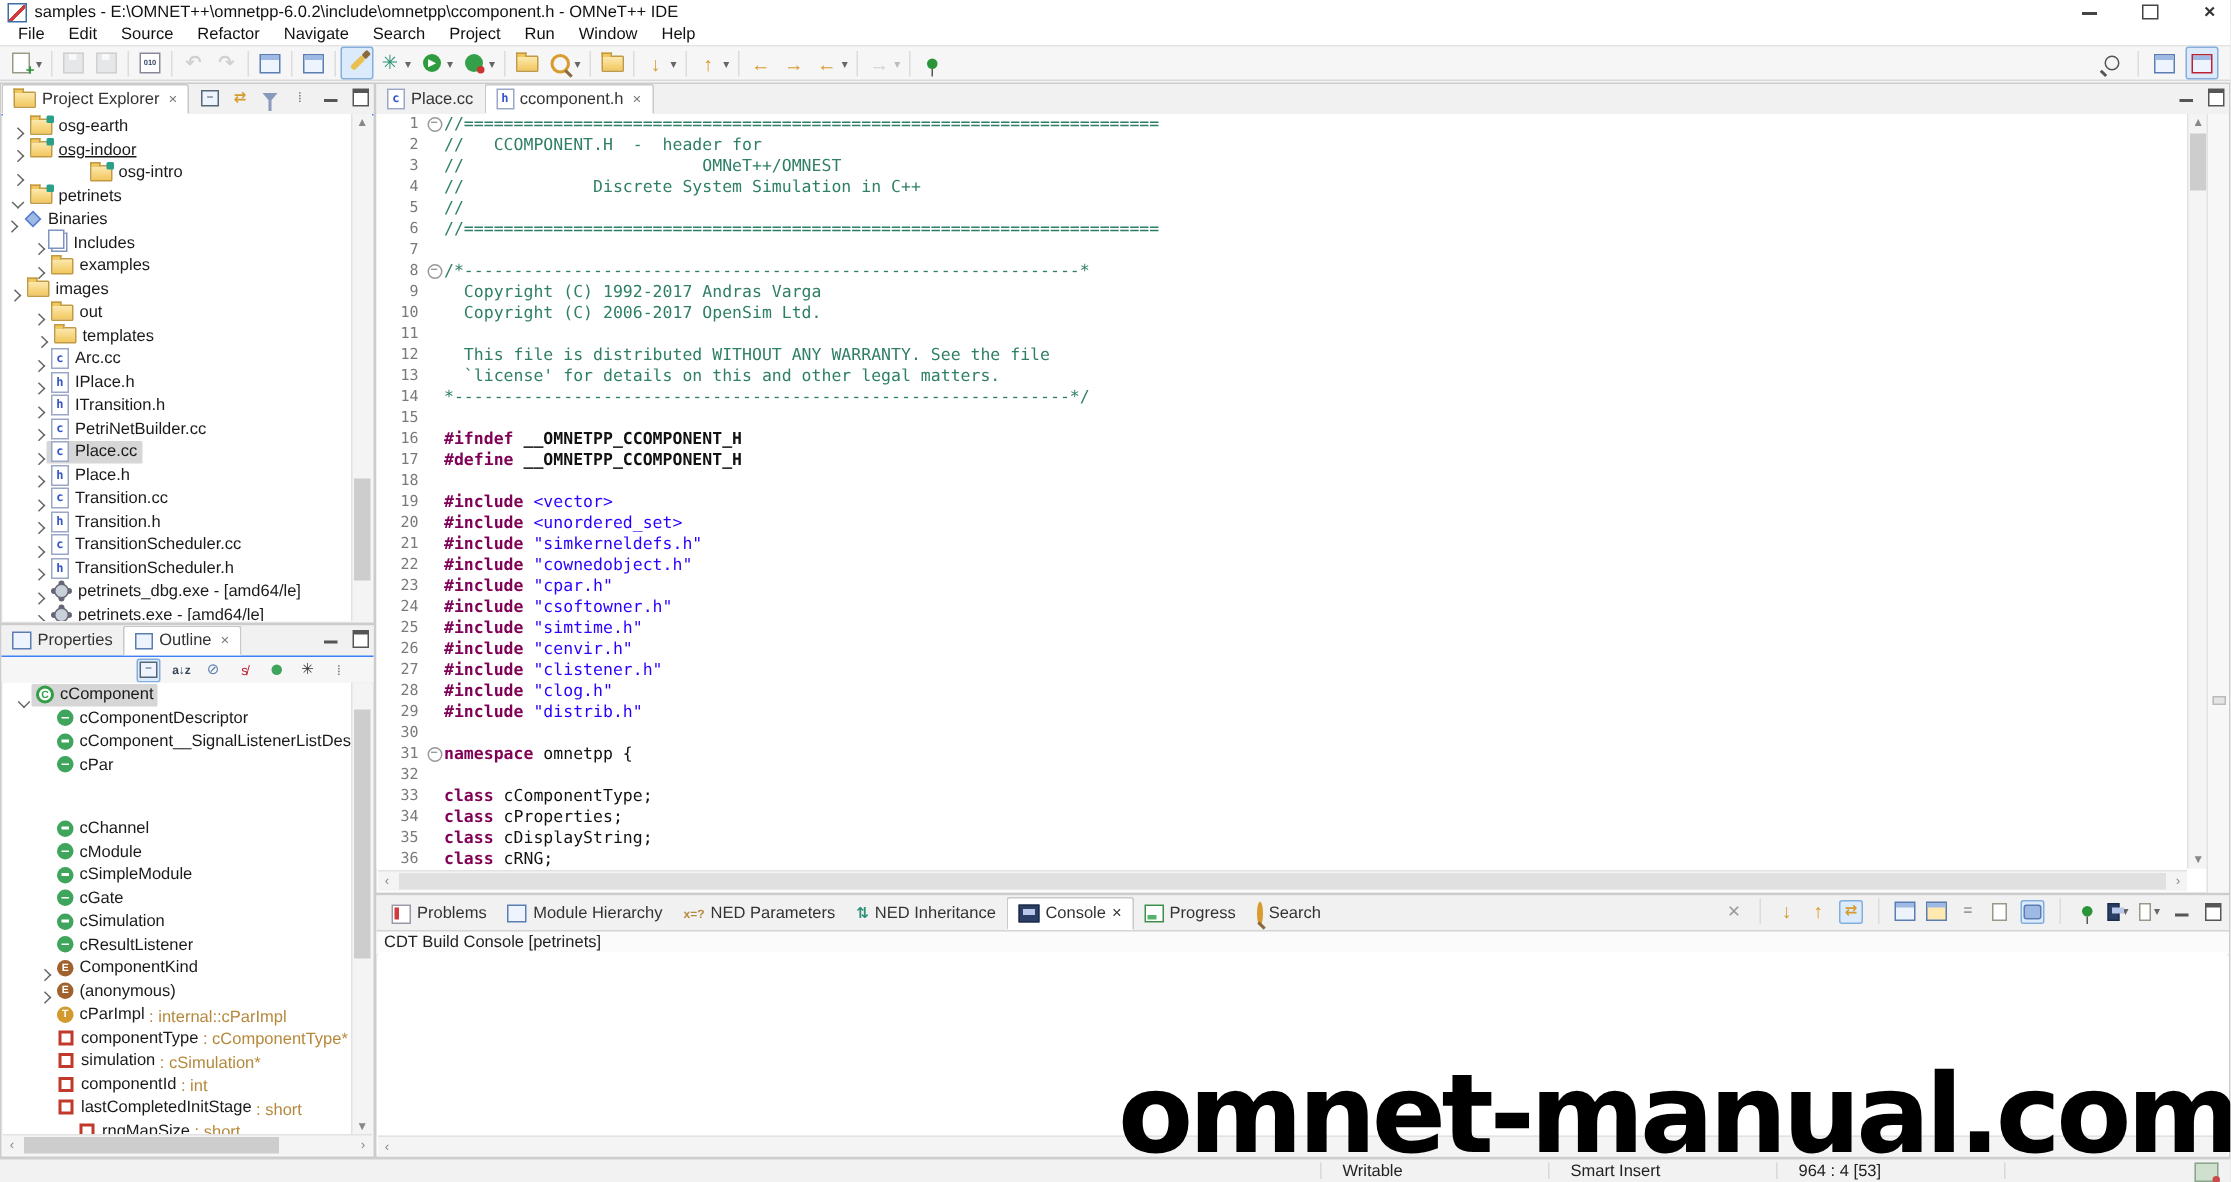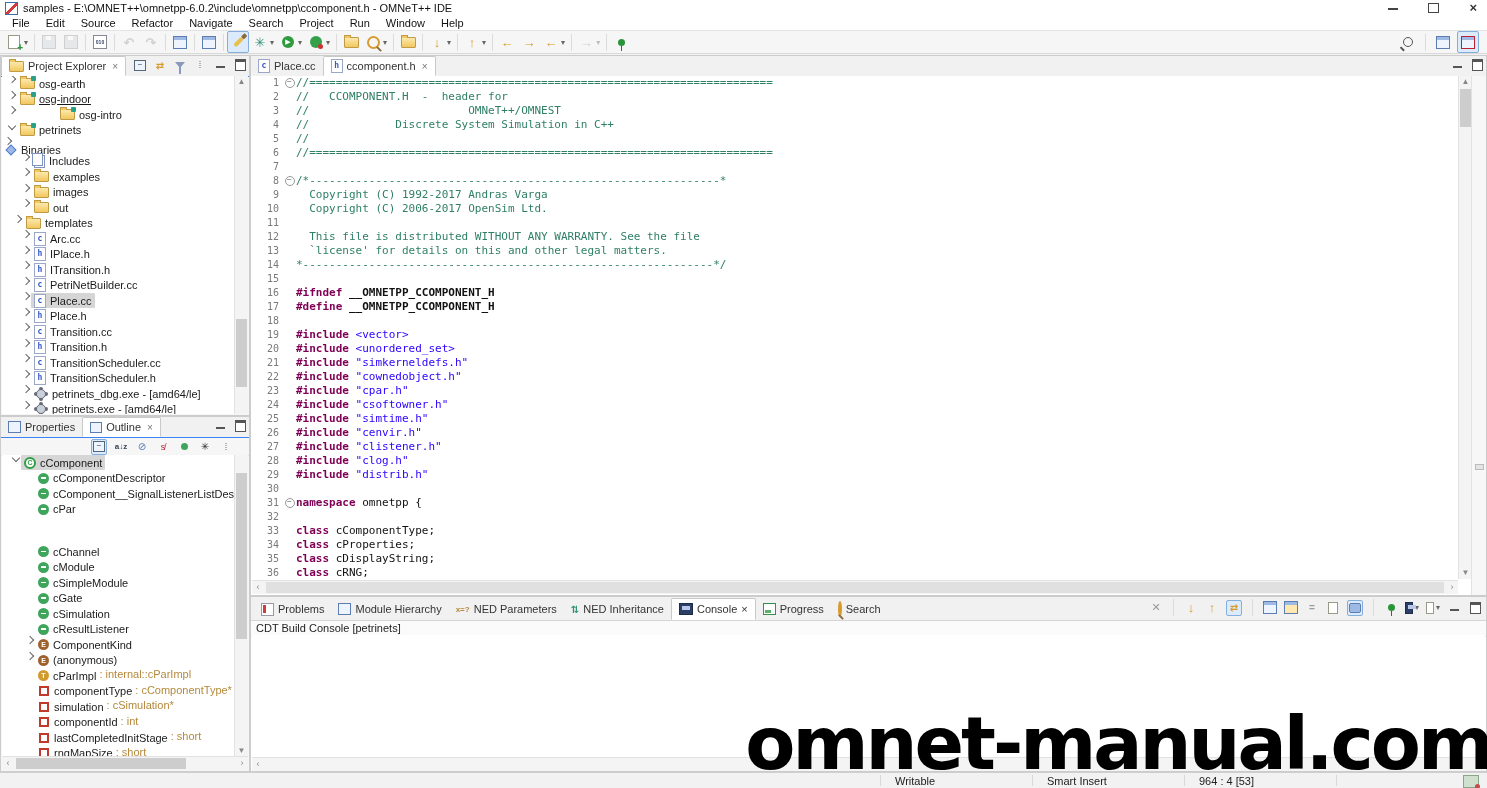--- a/index.html
+++ b/index.html
@@ -63,21 +63,21 @@
   .vt.boxed{border:1px solid #84aede;background:#dcebfc;border-radius:2px;}
   .mini{width:9px;height:4px;border-bottom:2px solid #555;}
   .maxi{width:9px;height:8px;border:1.5px solid #555;border-top:3px solid #555;background:#fff;}
   .collapse-all{width:10px;height:9px;border:1px solid #567;background:#eef4fe;color:#345;font-size:8px;line-height:7px;text-align:center;}
   .funnel{width:0;height:0;border-left:5px solid transparent;border-right:5px solid transparent;border-top:6px solid #8899bb;position:relative;}
   .funnel::after{content:"";position:absolute;left:-1px;top:-1px;width:2px;height:7px;background:#8899bb;}
   .dots3{letter-spacing:0;font-size:9px;color:#666;}
 
   
   .treearea{position:absolute;left:1px;right:14px;overflow:hidden;background:#fff;}
-  .trow{height:15.5px;display:flex;align-items:flex-start;white-space:nowrap;}
+  .trow{height:15.5px;display:flex;align-items:flex-end;white-space:nowrap;}
   .tw{width:11px;flex:none;display:flex;align-items:center;justify-content:center;}
   .chev{width:5px;height:5px;border-right:1.4px solid #666;border-bottom:1.4px solid #666;transform:rotate(-45deg);}
   .chev.exp{transform:rotate(45deg);}
   .rowsel{display:flex;align-items:center;gap:4px;padding:0 3px;height:15px;border-radius:1px;}
   .rowsel.sel{background:#d6d6d6;}
   .ico-file{width:10px;height:12px;background:#fff;border:1px solid #9aa7c7;font:bold 8px/11px "DejaVu Sans Mono",monospace;color:#3556c9;text-align:center;flex:none;}
   .ico-bin{width:8px;height:8px;background:#4f7ad1;transform:rotate(45deg);position:relative;flex:none;margin:2px;}
   .ico-bin::after{content:"";position:absolute;left:1px;top:1px;right:1px;bottom:1px;background:#9db9e4;}
   .ico-inc{width:9px;height:11px;background:#fff;border:1px solid #7f93c1;position:relative;flex:none;}
   .ico-inc::before{content:"";position:absolute;left:-3px;top:-3px;width:9px;height:11px;background:#fff;border:1px solid #7f93c1;}
@@ -379,21 +379,21 @@
         </div>
         <div class="trow" style="padding-left: 4px;">
           <span class="tw">
             <span class="chev exp"></span>
           </span>
           <span class="rowsel">
             <span class="ico-folder ico-proj"></span>
             <span>petrinets</span>
           </span>
         </div>
-        <div class="trow" style="padding-left: 0; flex-direction: column;">
+        <div class="trow" style="padding-left: 0;">
           <span class="tw">
             <span class="chev"></span>
           </span>
           <span class="rowsel">
             <span class="ico-bin"></span>
             <span>Binaries</span>
           </span>
         </div>
         <div class="trow" style="padding-left: 18px;">
           <span class="tw">
@@ -406,39 +406,39 @@
         </div>
         <div class="trow" style="padding-left: 18px;">
           <span class="tw">
             <span class="chev"></span>
           </span>
           <span class="rowsel">
             <span class="ico-folder"></span>
             <span>examples</span>
           </span>
         </div>
-        <div class="trow" style="padding-left: 18px;">
+        <div class="trow" style="padding-left: 2px;">
           <span class="tw">
             <span class="chev"></span>
           </span>
           <span class="rowsel">
             <span class="ico-folder"></span>
             <span>images</span>
           </span>
         </div>
         <div class="trow" style="padding-left: 18px;">
           <span class="tw">
             <span class="chev"></span>
           </span>
           <span class="rowsel">
             <span class="ico-folder"></span>
             <span>out</span>
           </span>
         </div>
-        <div class="trow" style="padding-left: 10px;">
+        <div class="trow" style="padding-left: 20px;">
           <span class="tw">
             <span class="chev"></span>
           </span>
           <span class="rowsel">
             <span class="ico-folder"></span>
             <span>templates</span>
           </span>
         </div>
         <div class="trow" style="padding-left: 18px;">
           <span class="tw">
@@ -722,21 +722,21 @@
           <span class="osuffix"> : int</span>
         </div>
         <div class="trow" style="padding-left: 22px;">
           <span class="tw"></span>
           <span class="rowsel">
             <span class="ico-field"></span>
             <span>lastCompletedInitStage</span>
           </span>
           <span class="osuffix"> : short</span>
         </div>
-        <div class="trow" style="padding-left: 22px;">
+        <div class="trow" style="padding-left: 36px;">
           <span class="tw"></span>
           <span class="rowsel">
             <span class="ico-field"></span>
             <span>rngMapSize</span>
           </span>
           <span class="osuffix"> : short</span>
         </div>
         <div class="trow" style="padding-left: 22px;">
           <span class="tw"></span>
           <span class="rowsel">

